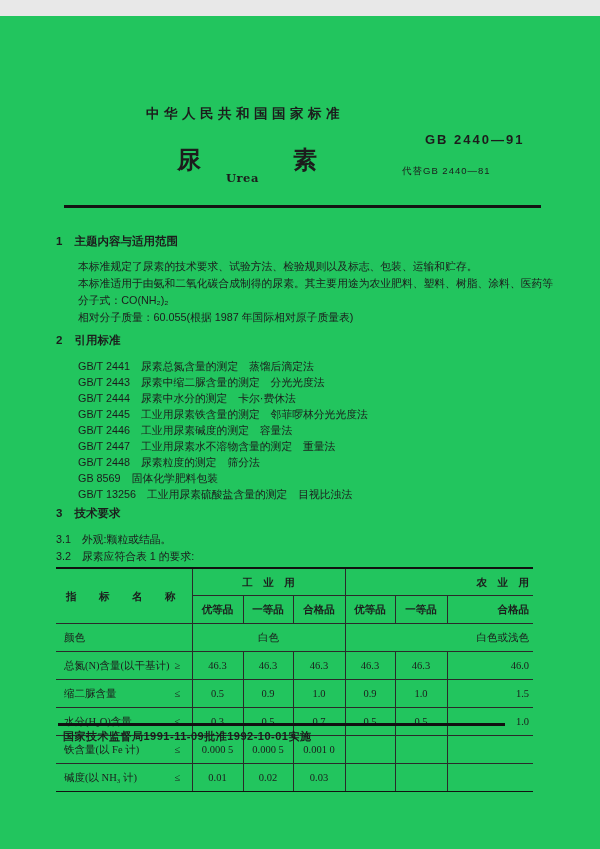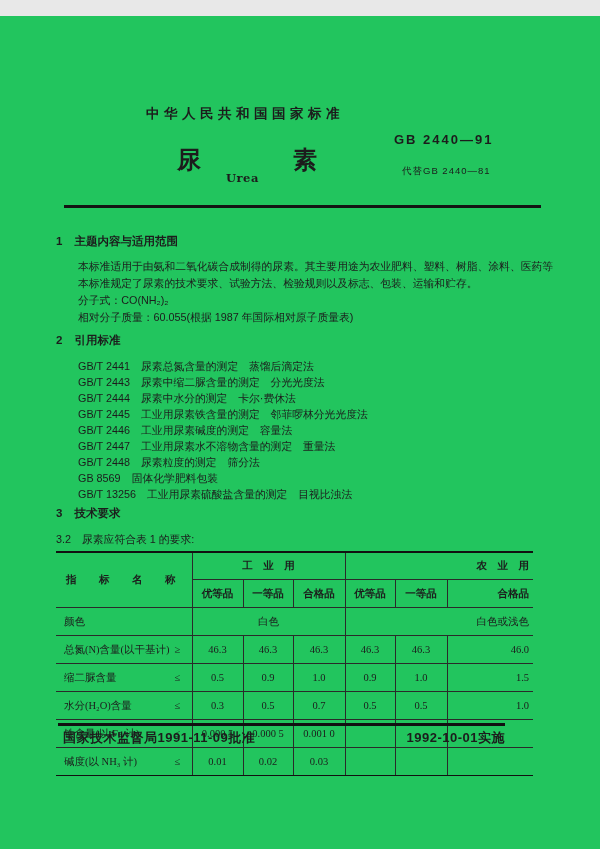--- a/index.html
+++ b/index.html
@@ -3,21 +3,21 @@
 <meta charset="utf-8">
 <style>
   html,body{margin:0;padding:0;background:#e8e8e8;}
   .page{
     position:relative;width:600px;height:849px;background:#22c55e;
     font-family:"Liberation Sans","DejaVu Sans",sans-serif;color:#1c1c1c;
     overflow:hidden;margin:16px auto;
   }
   .abs{position:absolute;white-space:nowrap;}
   .std-title{left:146px;top:89px;font-size:13.5px;font-weight:700;letter-spacing:4.5px;}
-  .doc-number{left:394px;top:116px;font-size:13px;font-weight:700;letter-spacing:2px;}
+  .doc-number{left:425px;top:116px;font-size:13px;font-weight:700;letter-spacing:2px;}
   .cn-title{left:177px;top:128px;font-size:24px;font-weight:700;letter-spacing:92px;}
   .replaces{left:402px;top:149px;font-size:9.5px;letter-spacing:1px;}
   .en-title{left:226px;top:155px;font-size:11.5px;font-weight:700;font-family:"DejaVu Serif","Liberation Serif",serif;letter-spacing:0.5px;}
   .header-rule{left:64px;top:189px;width:477px;height:3px;background:#141414;}
   .body{position:absolute;left:56px;top:209px;width:477px;font-size:10.8px;line-height:17px;}
   .sec-heading{font-weight:700;font-size:11.5px;white-space:nowrap;line-height:20px;}
   .sec-heading .sec-title{margin-left:12px;}
   .h1{margin-top:6px;margin-bottom:7px;}
   .h2{margin-top:4px;margin-bottom:8px;}
   .h3{margin-top:1px;margin-bottom:8px;}
@@ -35,60 +35,61 @@
   th,td{border:1px solid #2a2a2a;text-align:center;padding:4px;height:19px;overflow:hidden;font-family:Liberation Serif, serif;}
   th{font-weight:700;}
   thead tr:first-child th{border-top:2.5px solid #111;height:18px;}
   tbody tr:last-child td{border-bottom:1.8px solid #111;}
   th:first-child,td:first-child{border-left:none;}
   th:last-child,td:last-child{border-right:none;text-align:right;}
   td.label{text-align:left;}
   .label-flex{display:flex;justify-content:space-between;align-items:center;padding:0 7px 0 4px;}
   .head-ind{letter-spacing:6px;}
   .footer-rule{position:absolute;left:58px;top:707px;width:447px;height:2.5px;background:#111;}
-  .footer{position:absolute;left:63px;top:713px;width:442px;display:flex;justify-content:space-between;font-size:13px;font-weight:700;letter-spacing:0.5px;white-space:nowrap;}
+  .footer{position:absolute;left:63px;top:713px;width:442px;display:flex;justify-content:flex-start;font-size:11px;font-weight:700;letter-spacing:0.5px;white-space:nowrap;}
 </style>
 </head>
 <body>
 
 <div class="page">
 
   <div class="abs std-title">中华人民共和国国家标准</div>
   <div class="abs doc-number">GB 2440—91</div>
   <div class="abs cn-title">尿素</div>
   <div class="abs replaces">代替GB 2440—81</div>
   <div class="abs en-title">Urea</div>
   <div class="abs header-rule"></div>
 
   <div class="body">
 
     <div class="sec-heading h1">
       <span>1</span><span class="sec-title">主题内容与适用范围</span>
     </div>
+    <p class="indent">本标准规定了尿素的技术要求、试验方法、检验规则以及标志、包装、运输和贮存。</p>
     <p class="indent">本标准适用于由氨和二氧化碳合成制得的尿素。其主要用途为农业肥料、塑料、树脂、涂料、医药等</p>
-    <p class="indent">本标准规定了尿素的技术要求、试验方法、检验规则以及标志、包装、运输和贮存。</p>
     <p class="indent">分子式：CO(NH₂)₂</p>
     <p class="indent">相对分子质量：60.055(根据 1987 年国际相对原子质量表)</p>
 
     <div class="sec-heading h2">
       <span>2</span><span class="sec-title">引用标准</span>
     </div>
     <div class="ref-row"><span>GB/T 2441</span><span class="ref-title">尿素总氮含量的测定　蒸馏后滴定法</span></div>
     <div class="ref-row"><span>GB/T 2443</span><span class="ref-title">尿素中缩二脲含量的测定　分光光度法</span></div>
     <div class="ref-row"><span>GB/T 2444</span><span class="ref-title">尿素中水分的测定　卡尔·费休法</span></div>
     <div class="ref-row"><span>GB/T 2445</span><span class="ref-title">工业用尿素铁含量的测定　邻菲啰林分光光度法</span></div>
     <div class="ref-row"><span>GB/T 2446</span><span class="ref-title">工业用尿素碱度的测定　容量法</span></div>
     <div class="ref-row"><span>GB/T 2447</span><span class="ref-title">工业用尿素水不溶物含量的测定　重量法</span></div>
     <div class="ref-row"><span>GB/T 2448</span><span class="ref-title">尿素粒度的测定　筛分法</span></div>
     <div class="ref-row"><span>GB 8569</span><span class="ref-title">固体化学肥料包装</span></div>
     <div class="ref-row"><span>GB/T 13256</span><span class="ref-title">工业用尿素硫酸盐含量的测定　目视比浊法</span></div>
 
     <div class="sec-heading h3">
       <span>3</span><span class="sec-title">技术要求</span>
     </div>
+    <div class="sub-item"><span class="sub-num">3.1</span><span class="sub-text">外观:颗粒或结晶。</span></div>
     <div class="sub-item"><span class="sub-num">3.2</span><span class="sub-text">尿素应符合表 1 的要求:</span></div>
 
 
     <table>
       <colgroup>
         <col style="width:136px">
           <col style="width:51px">
           <col style="width:50px">
           <col style="width:52px">
           <col style="width:50px">

